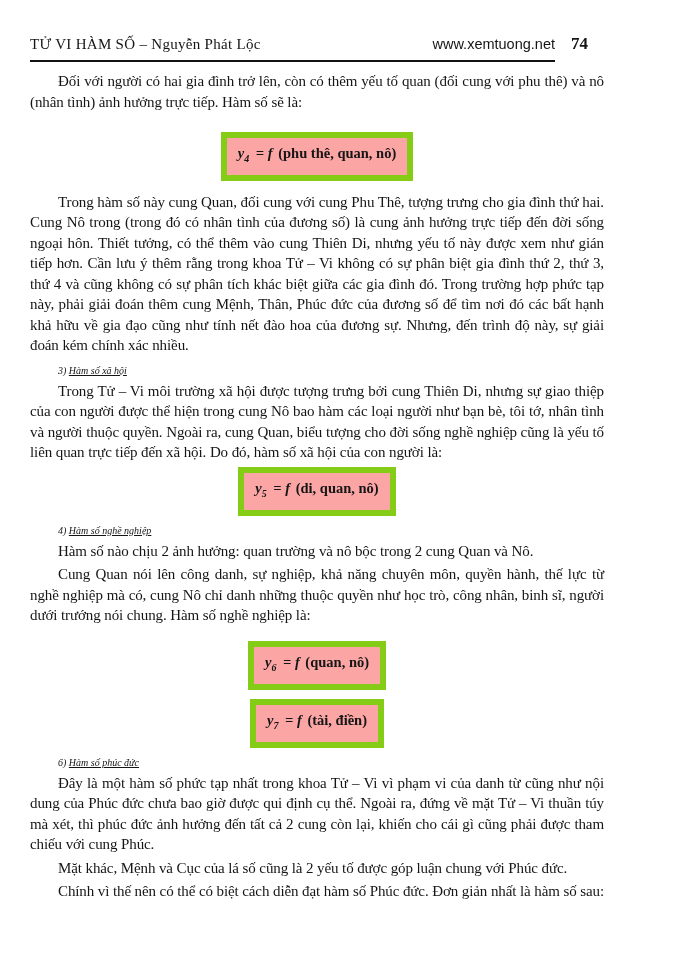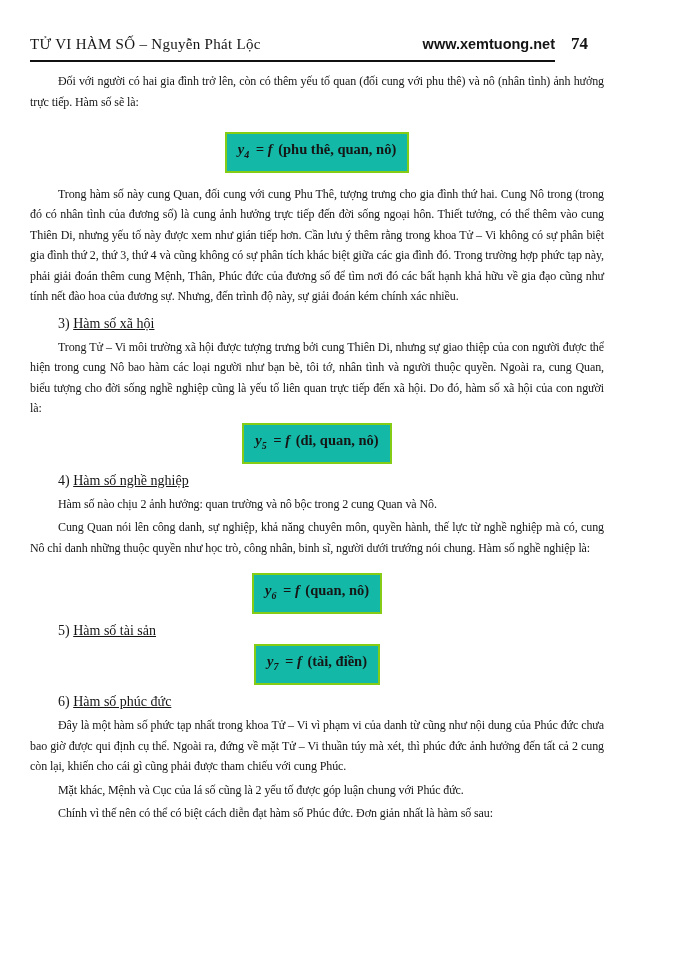--- a/index.html
+++ b/index.html
@@ -24,63 +24,64 @@
     flex: 1;
     display: flex;
     justify-content: space-between;
     align-items: baseline;
     border-bottom: 2px solid #111;
     padding-bottom: 7px;
   }
   .book-title { font-size: 15px; letter-spacing: 0.3px; white-space: nowrap; }
   .site-url {
     font-family: "Liberation Sans", sans-serif;
-    font-weight: bold;
+    font-weight: normal;
     font-size: 14.5px;
     white-space: nowrap;
   }
   .page-num {
     width: 49px;
     text-align: center;
     font-size: 17px;
     font-weight: bold;
     padding-bottom: 8px;
   }
 
   
   .para {
-    font-size: 12px;
+    font-size: 15px;
     line-height: 20.5px;
     text-align: justify;
     text-indent: 28px;
     letter-spacing: -0.1px;
     margin: 0 0 3px 0;
   }
   .para.first { margin-top: 9px; }
 
   .section-heading {
-    font-size: 14px;
+    font-style: italic;
+    font-size: 10px;
     margin: 9px 0 5px 0;
     padding-left: 28px;
   }
   .section-heading .heading-title { text-decoration: underline; }
 
   
   .formula-row { text-align: center; }
   .formula-row.r1 { margin: 20px 0 11px 0; }
   .formula-row.r2 { margin: 4px 0 7px 0; }
   .formula-row.r3 { margin: 15px 0 9px 0; }
   .formula-row.r4 { margin: 4px 0 9px 0; }
   .formula-box {
     display: inline-block;
-    border: 2px solid #84cc16;
+    border: 6px solid #84cc16;
     padding: 6px 11px 7px 11px;
     font-size: 14.5px;
     line-height: 18px;
-    background: #14b8a6;
+    background: #fca5a5;
   }
   .formula-box .fvar { font-style: italic; font-weight: bold; }
   .formula-box sub { font-size: 10px; font-style: italic; font-weight: bold; }
   .formula-box .feq { font-style: italic; font-weight: bold; padding: 0 2px 0 3px; }
   .formula-box .fargs { font-weight: bold; }
 </style>
 </head>
 <body>
 
 <div class="page">
@@ -118,24 +119,20 @@
   </div>
 
   <p class="para">Hàm số nào chịu 2 ảnh hưởng: quan trường và nô bộc trong 2 cung Quan và Nô.</p>
 
   <p class="para">Cung Quan nói lên công danh, sự nghiệp, khả năng chuyên môn, quyền hành, thế lực từ nghề nghiệp mà có, cung Nô chỉ danh những thuộc quyền như học trò, công nhân, binh sĩ, người dưới trướng nói chung. Hàm số nghề nghiệp là:</p>
 
   <div class="formula-row r3">
     <span class="formula-box"><span class="fvar">y</span><sub>6</sub> <span class="feq">= f</span> <span class="fargs">(quan, nô)</span></span>
   </div>
 
-  <div class="section-heading">
-    <span class="heading-num">5)</span>
-    <span class="heading-title">Hàm số tài sản</span>
-  </div>
 
 
   <div class="formula-row r4">
     <span class="formula-box"><span class="fvar">y</span><sub>7</sub> <span class="feq">= f</span> <span class="fargs">(tài, điền)</span></span>
   </div>
 
   <div class="section-heading">
     <span class="heading-num">6)</span>
     <span class="heading-title">Hàm số phúc đức</span>
   </div>

